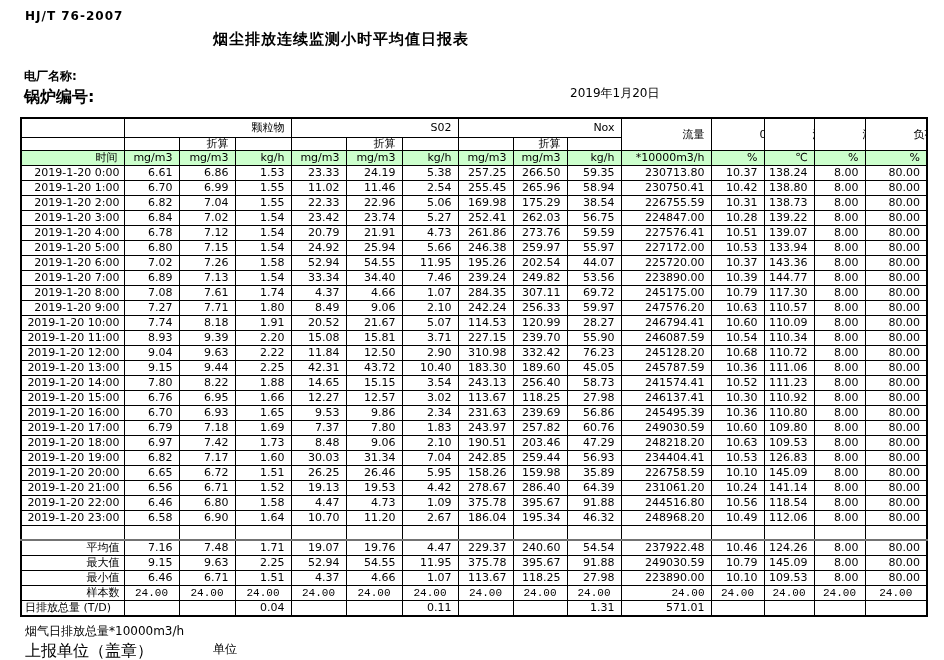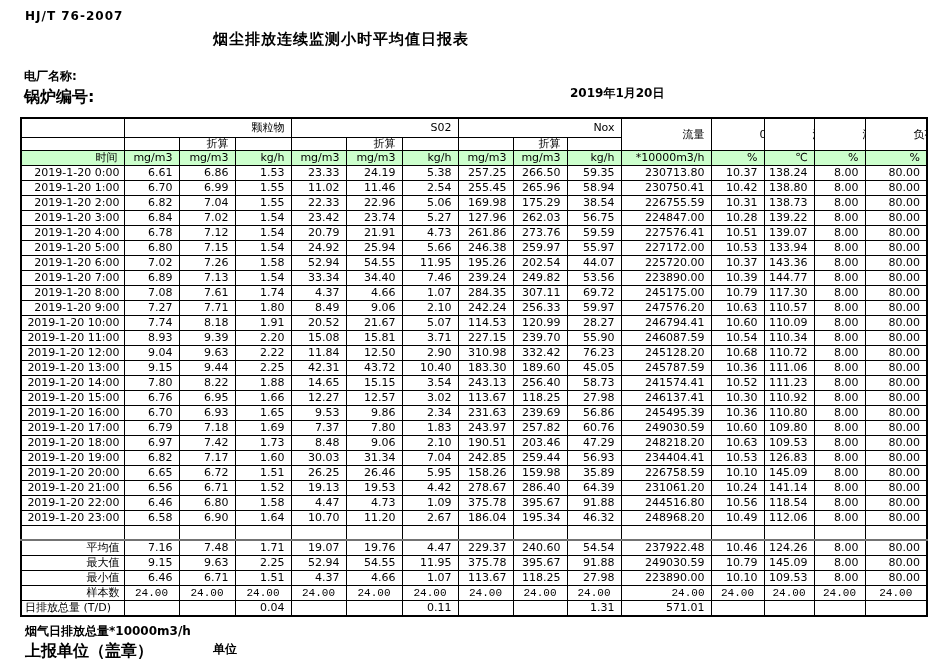--- a/index.html
+++ b/index.html
@@ -1,21 +1,21 @@
 <!DOCTYPE html>
 <html><head>
 <meta charset="utf-8">
 <style>
   html,body{margin:0;padding:0;}
   body{
     width:944px;height:660px;position:relative;background:#ffffff;
     font-family:"DejaVu Sans","Liberation Sans",sans-serif;color:#000;
     overflow:hidden;
   }
-  .abs{position:absolute;white-space:nowrap;font-weight:bold;}
+  .abs{position:absolute;white-space:nowrap;}
   .doc-code{left:25px;top:9px;font-size:12px;font-weight:bold;letter-spacing:1px;}
   .title{left:213px;top:30px;font-size:15px;font-weight:bold;letter-spacing:1px;}
   .plant{left:24px;top:68px;font-size:12px;font-weight:bold;}
   .boiler{left:24px;top:87px;font-size:16px;font-weight:bold;}
   .date{left:570px;top:85px;font-size:12px;}
   .note1{left:25px;top:623px;font-size:12px;}
   .note2{left:25px;top:641px;font-size:16px;text-align:center;}
   .note3{left:213px;top:641px;font-size:12px;}
 
   table.report{
@@ -171,21 +171,21 @@
         <td class="c14">80.00</td>
       </tr>
       <tr class="data">
         <td class="c0">2019-1-20 3:00</td>
         <td class="c1">6.84</td>
         <td class="c2">7.02</td>
         <td class="c3">1.54</td>
         <td class="c4">23.42</td>
         <td class="c5">23.74</td>
         <td class="c6">5.27</td>
-        <td class="c7">127.96</td>
+        <td class="c7">252.41</td>
         <td class="c8">262.03</td>
         <td class="c9">56.75</td>
         <td class="c10">224847.00</td>
         <td class="c11">10.28</td>
         <td class="c12">139.22</td>
         <td class="c13">8.00</td>
         <td class="c14">80.00</td>
       </tr>
       <tr class="data">
         <td class="c0">2019-1-20 4:00</td>

